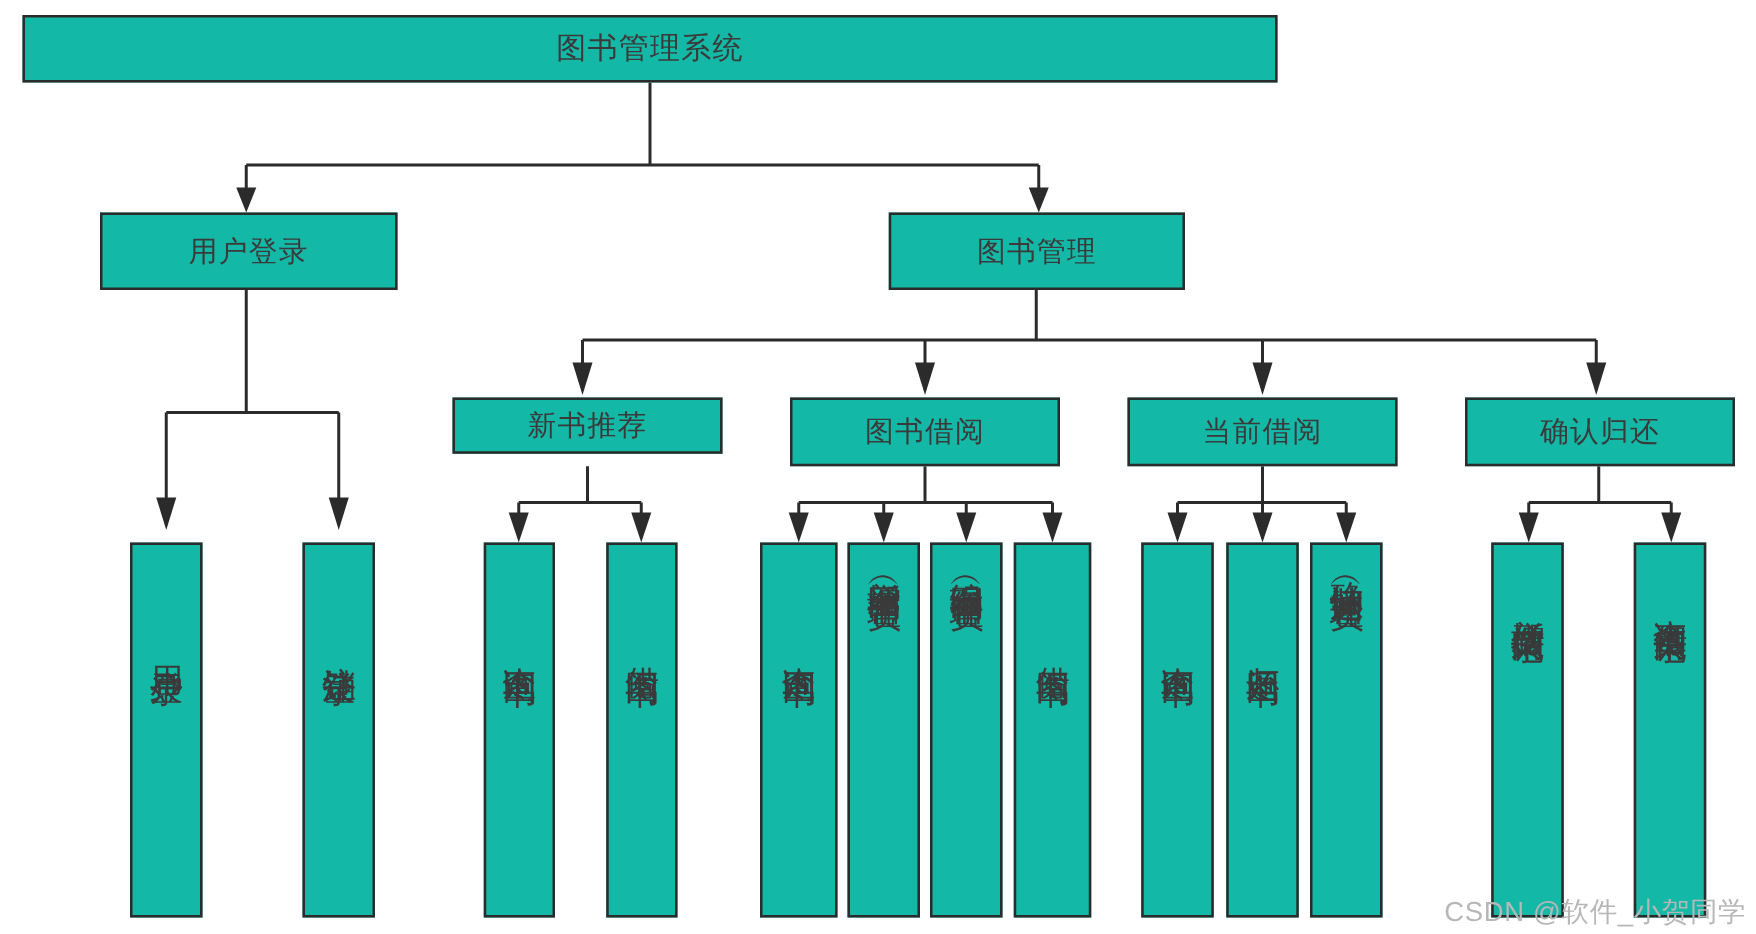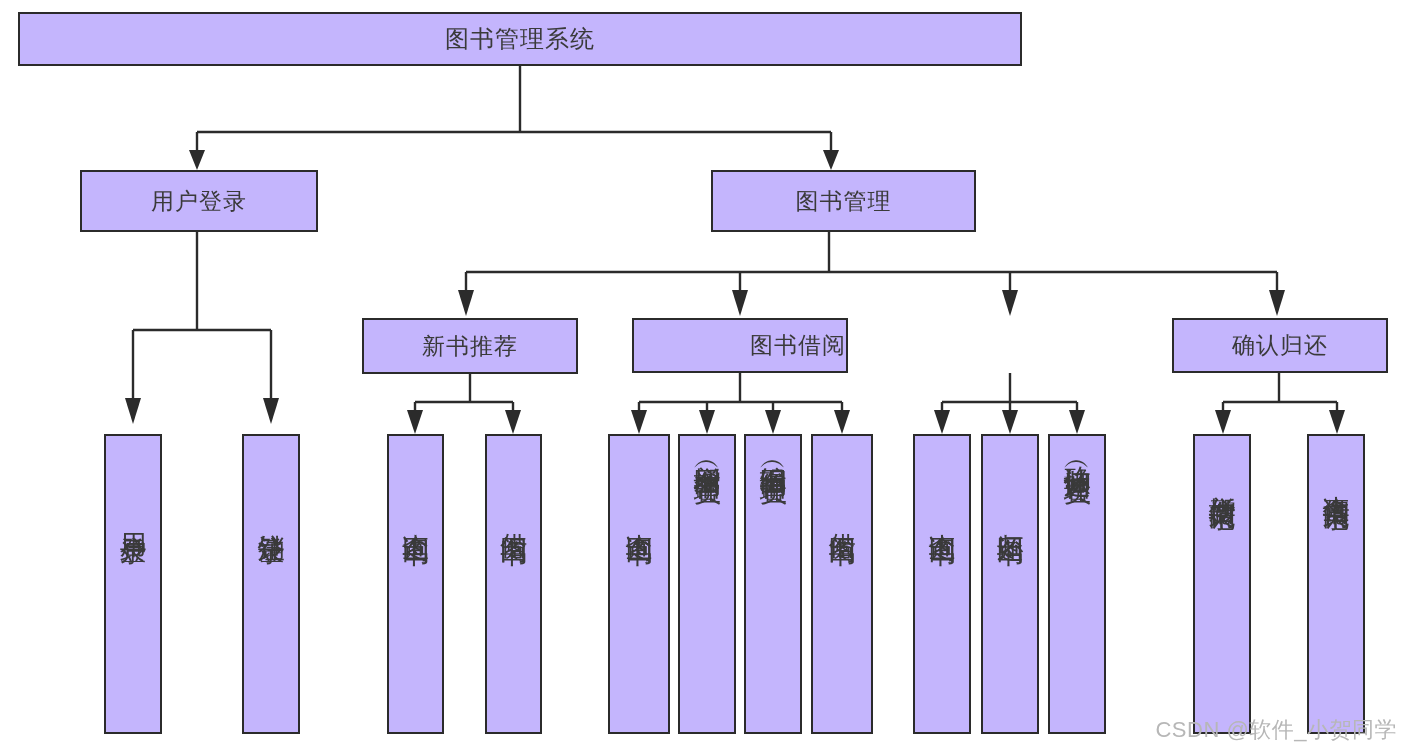--- a/index.html
+++ b/index.html
@@ -15,21 +15,21 @@
     width: 1405px;
     height: 747px;
     background: #ffffff;
     overflow: hidden;
   }
   
   .node {
     position: absolute;
     box-sizing: border-box;
     border: 2px solid #2b2b2b;
-    background: #c4b5fd;
+    background: #14b8a6;
     display: flex;
     align-items: center;
     justify-content: center;
     color: #3a3a3a;
   }
   .node .lbl {
     display: block;
     text-align: center;
     line-height: 1.25;
     white-space: nowrap;
@@ -149,32 +149,35 @@
   </svg>
 
   <div class="node horiz" id="n-root" style="left:18px; top:12px; width:1004px; height:54px;">
     <span class="lbl">图书管理系统</span>
   </div>
 
   <div class="node horiz" style="left:80px; top:170px; width:238px; height:62px;">
     <span class="lbl">用户登录</span>
   </div>
 
-  <div class="node horiz" style="left:711px; top:170px; width:265px; height:62px;">
+  <div class="node horiz" style="left:711px; top:170px; width:237px; height:62px;">
     <span class="lbl">图书管理</span>
   </div>
 
-  <div class="node horiz" style="left:362px; top:318px; width:216px; height:56px;">
+  <div class="node horiz" style="left:362px; top:318px; width:216px; height:45px;">
     <span class="lbl">新书推荐</span>
   </div>
 
-  <div class="node horiz" style="left:632px; top:318px; width:216px; height:55px;justify-content:flex-end;">
+  <div class="node horiz" style="left:632px; top:318px; width:216px; height:55px;">
     <span class="lbl">图书借阅</span>
   </div>
 
+  <div class="node horiz" style="left:902px; top:318px; width:216px; height:55px;">
+    <span class="lbl">当前借阅</span>
+  </div>
 
   <div class="node horiz" style="left:1172px; top:318px; width:216px; height:55px;">
     <span class="lbl">确认归还</span>
   </div>
 
   <div class="node vert" style="left:104px; top:434px; width:58px; height:300px;">
     <span class="lbl" style="margin-top:76px;">用户登录</span>
   </div>
 
   <div class="node vert" style="left:242px; top:434px; width:58px; height:300px;">

